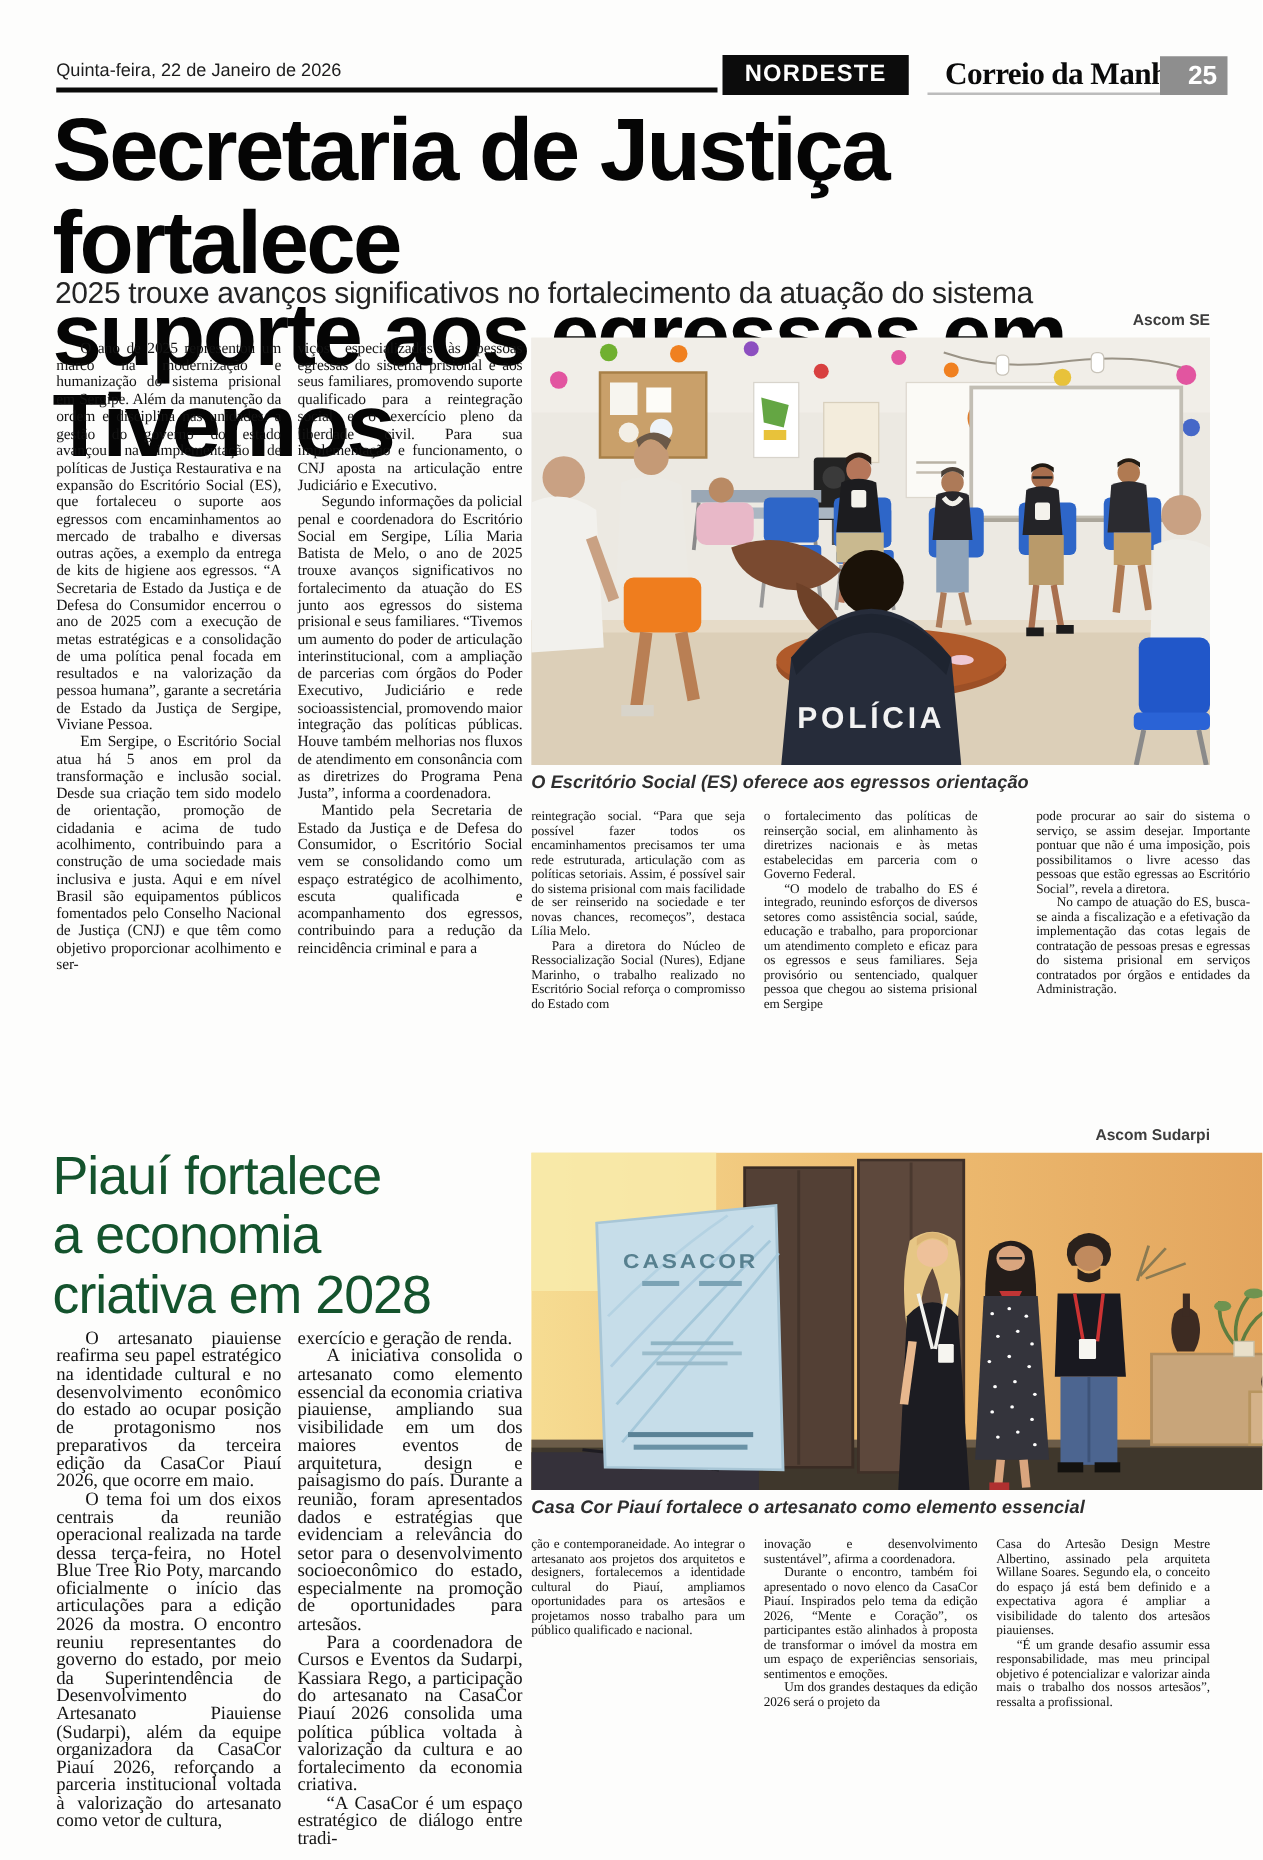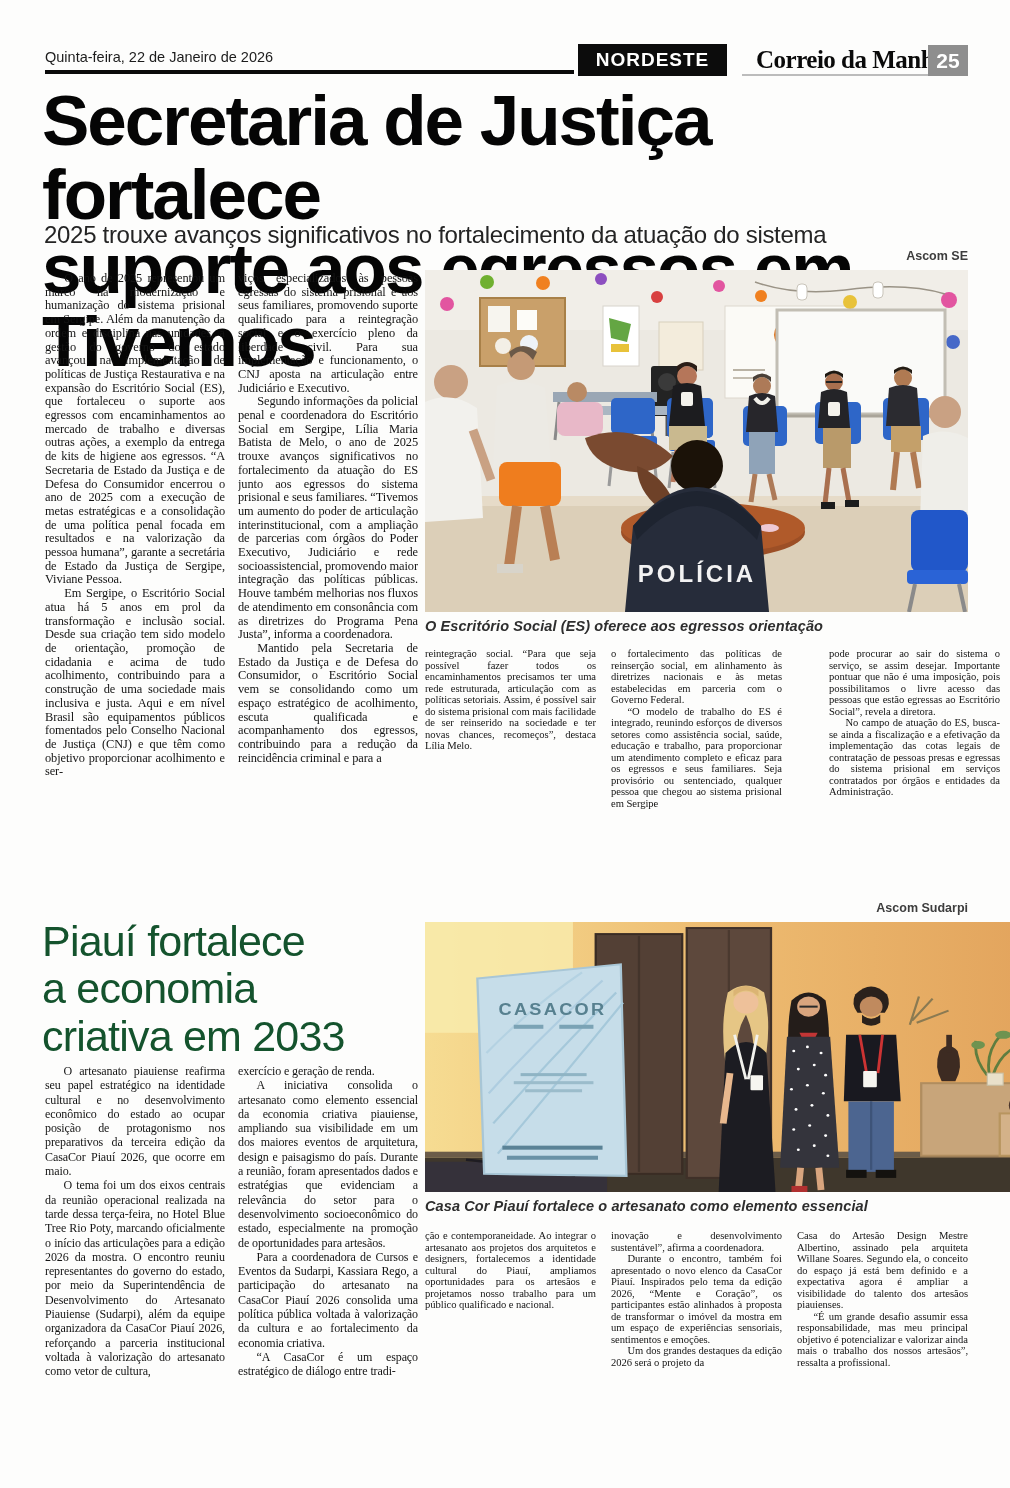--- a/index.html
+++ b/index.html
@@ -11,38 +11,38 @@
   .date-line{left:45px;top:49px;font-family:"Liberation Sans",sans-serif;font-size:14.5px;color:#1c1c1c;}
   .header-rule{left:45px;top:70px;width:529px;height:4px;background:#0a0a0a;}
   .header-rule-thin{left:742px;top:74px;width:226px;height:2px;background:#bcbcbc;}
   .section-badge{left:578px;top:44px;width:149px;height:32px;background:#0c0c0c;color:#ffffff;
       font-family:"Liberation Sans",sans-serif;font-weight:bold;font-size:19px;letter-spacing:1px;
       display:flex;align-items:center;justify-content:center;}
   .masthead{left:756px;top:46px;font-family:"Liberation Serif",serif;font-weight:bold;font-size:25px;
       letter-spacing:-0.5px;color:#0a0a0a;white-space:nowrap;}
   .page-number{left:928px;top:45px;width:40px;height:31px;background:#8e8e8e;color:#ffffff;
       font-family:"Liberation Sans",sans-serif;font-weight:bold;font-size:21px;
-      display:flex;align-items:center;justify-content:center;}
+      display:flex;align-items:center;justify-content:center;padding-left:14px;}
 
   
   .headline{left:42px;top:84px;width:940px;font-family:"Liberation Sans",sans-serif;
       font-weight:800;font-size:71px;line-height:1.04;letter-spacing:-2px;color:#050505;}
   .subhead{left:44px;top:221px;width:900px;font-family:"Liberation Sans",sans-serif;
       font-size:24px;letter-spacing:-0.3px;color:#242424;}
   .credit{left:600px;width:368px;text-align:right;font-family:"Liberation Sans",sans-serif;
       font-size:12.5px;font-weight:bold;color:#3d3d3d;}
   .credit1{top:249px;}
   .credit2{top:901px;}
 
   
   .col{overflow:hidden;text-align:justify;}
   .col p{margin:0;text-indent:1.55em;}
   .col p.cont{text-indent:0;}
   .col-lg{font-size:12.4px;line-height:13.7px;letter-spacing:-0.1px;}
-  .col-lg2{font-size:12px;line-height:14.3px;letter-spacing:-0.1px;}
+  .col-lg2{font-size:15px;line-height:14.3px;letter-spacing:-0.1px;}
   .col-sm{font-size:10.6px;line-height:11.5px;letter-spacing:-0.05px;}
 
   .a1c1{left:45px;top:272px;width:180px;height:632px;}
   .a1c2{left:238px;top:272px;width:180px;height:632px;}
   .a1c3{left:425px;top:648px;width:171px;height:258px;}
   .a1c4{left:611px;top:648px;width:171px;height:258px;}
   .a1c5{left:797px;top:648px;width:171px;height:258px;margin-left:32px;}
 
   .a2c1{left:45px;top:1064px;width:180px;height:424px;}
   .a2c2{left:238px;top:1064px;width:180px;height:424px;}
@@ -251,35 +251,36 @@
     <p>O ano de 2025 representou um marco na modernização e humanização do sistema prisional em Sergipe. Além da manutenção da ordem e disciplina nas unidades, a gestão do governo do estado avançou na implementação de políticas de Justiça Restaurativa e na expansão do Escritório Social (ES), que fortaleceu o suporte aos egressos com encaminhamentos ao mercado de trabalho e diversas outras ações, a exemplo da entrega de kits de higiene aos egressos. “A Secretaria de Estado da Justiça e de Defesa do Consumidor encerrou o ano de 2025 com a execução de metas estratégicas e a consolidação de uma política penal focada em resultados e na valorização da pessoa humana”, garante a secretária de Estado da Justiça de Sergipe, Viviane Pessoa.</p>
     <p>Em Sergipe, o Escritório Social atua há 5 anos em prol da transformação e inclusão social. Desde sua criação tem sido modelo de orientação, promoção de cidadania e acima de tudo acolhimento, contribuindo para a construção de uma sociedade mais inclusiva e justa. Aqui e em nível Brasil são equipamentos públicos fomentados pelo Conselho Nacional de Justiça (CNJ) e que têm como objetivo proporcionar acolhimento e ser-</p>
   </div>
   <div class="abs col col-lg a1c2">
     <p class="cont">viços especializados às pessoas egressas do sistema prisional e aos seus familiares, promovendo suporte qualificado para a reintegração social e o exercício pleno da liberdade civil. Para sua implementação e funcionamento, o CNJ aposta na articulação entre Judiciário e Executivo.</p>
     <p>Segundo informações da policial penal e coordenadora do Escritório Social em Sergipe, Lília Maria Batista de Melo, o ano de 2025 trouxe avanços significativos no fortalecimento da atuação do ES junto aos egressos do sistema prisional e seus familiares. “Tivemos um aumento do poder de articulação interinstitucional, com a ampliação de parcerias com órgãos do Poder Executivo, Judiciário e rede socioassistencial, promovendo maior integração das políticas públicas. Houve também melhorias nos fluxos de atendimento em consonância com as diretrizes do Programa Pena Justa”, informa a coordenadora.</p>
     <p>Mantido pela Secretaria de Estado da Justiça e de Defesa do Consumidor, o Escritório Social vem se consolidando como um espaço estratégico de acolhimento, escuta qualificada e acompanhamento dos egressos, contribuindo para a redução da reincidência criminal e para a</p>
   </div>
   <div class="abs col col-sm a1c3">
     <p class="cont">reintegração social. “Para que seja possível fazer todos os encaminhamentos precisamos ter uma rede estruturada, articulação com as políticas setoriais. Assim, é possível sair do sistema prisional com mais facilidade de ser reinserido na sociedade e ter novas chances, recomeços”, destaca Lília Melo.</p>
+    <p>Para a diretora do Núcleo de Ressocialização Social (Nures), Edjane Marinho, o trabalho realizado no Escritório Social reforça o compromisso do Estado com</p>
   </div>
   <div class="abs col col-sm a1c4">
     <p class="cont">o fortalecimento das políticas de reinserção social, em alinhamento às diretrizes nacionais e às metas estabelecidas em parceria com o Governo Federal.</p>
     <p>“O modelo de trabalho do ES é integrado, reunindo esforços de diversos setores como assistência social, saúde, educação e trabalho, para proporcionar um atendimento completo e eficaz para os egressos e seus familiares. Seja provisório ou sentenciado, qualquer pessoa que chegou ao sistema prisional em Sergipe</p>
   </div>
   <div class="abs col col-sm a1c5">
     <p class="cont">pode procurar ao sair do sistema o serviço, se assim desejar. Importante pontuar que não é uma imposição, pois possibilitamos o livre acesso das pessoas que estão egressas ao Escritório Social”, revela a diretora.</p>
     <p>No campo de atuação do ES, busca-se ainda a fiscalização e a efetivação da implementação das cotas legais de contratação de pessoas presas e egressas do sistema prisional em serviços contratados por órgãos e entidades da Administração.</p>
   </div>
 
   <div class="abs credit credit2">Ascom Sudarpi</div>
   <div class="abs title2">
     <div>Piauí fortalece</div>
     <div>a economia</div>
-    <div>criativa em 2033</div>
+    <div>criativa em 2028</div>
   </div>
 
   <div class="abs photo2">
     <svg viewBox="0 0 543 268" preserveAspectRatio="none">
       <defs>
         <linearGradient id="warmWall" x1="0" y1="0" x2="1" y2="0">
           <stop offset="0" stop-color="#f6dc92"></stop>
           <stop offset="0.45" stop-color="#eebd72"></stop>
           <stop offset="1" stop-color="#e2a35c"></stop>
         </linearGradient>

